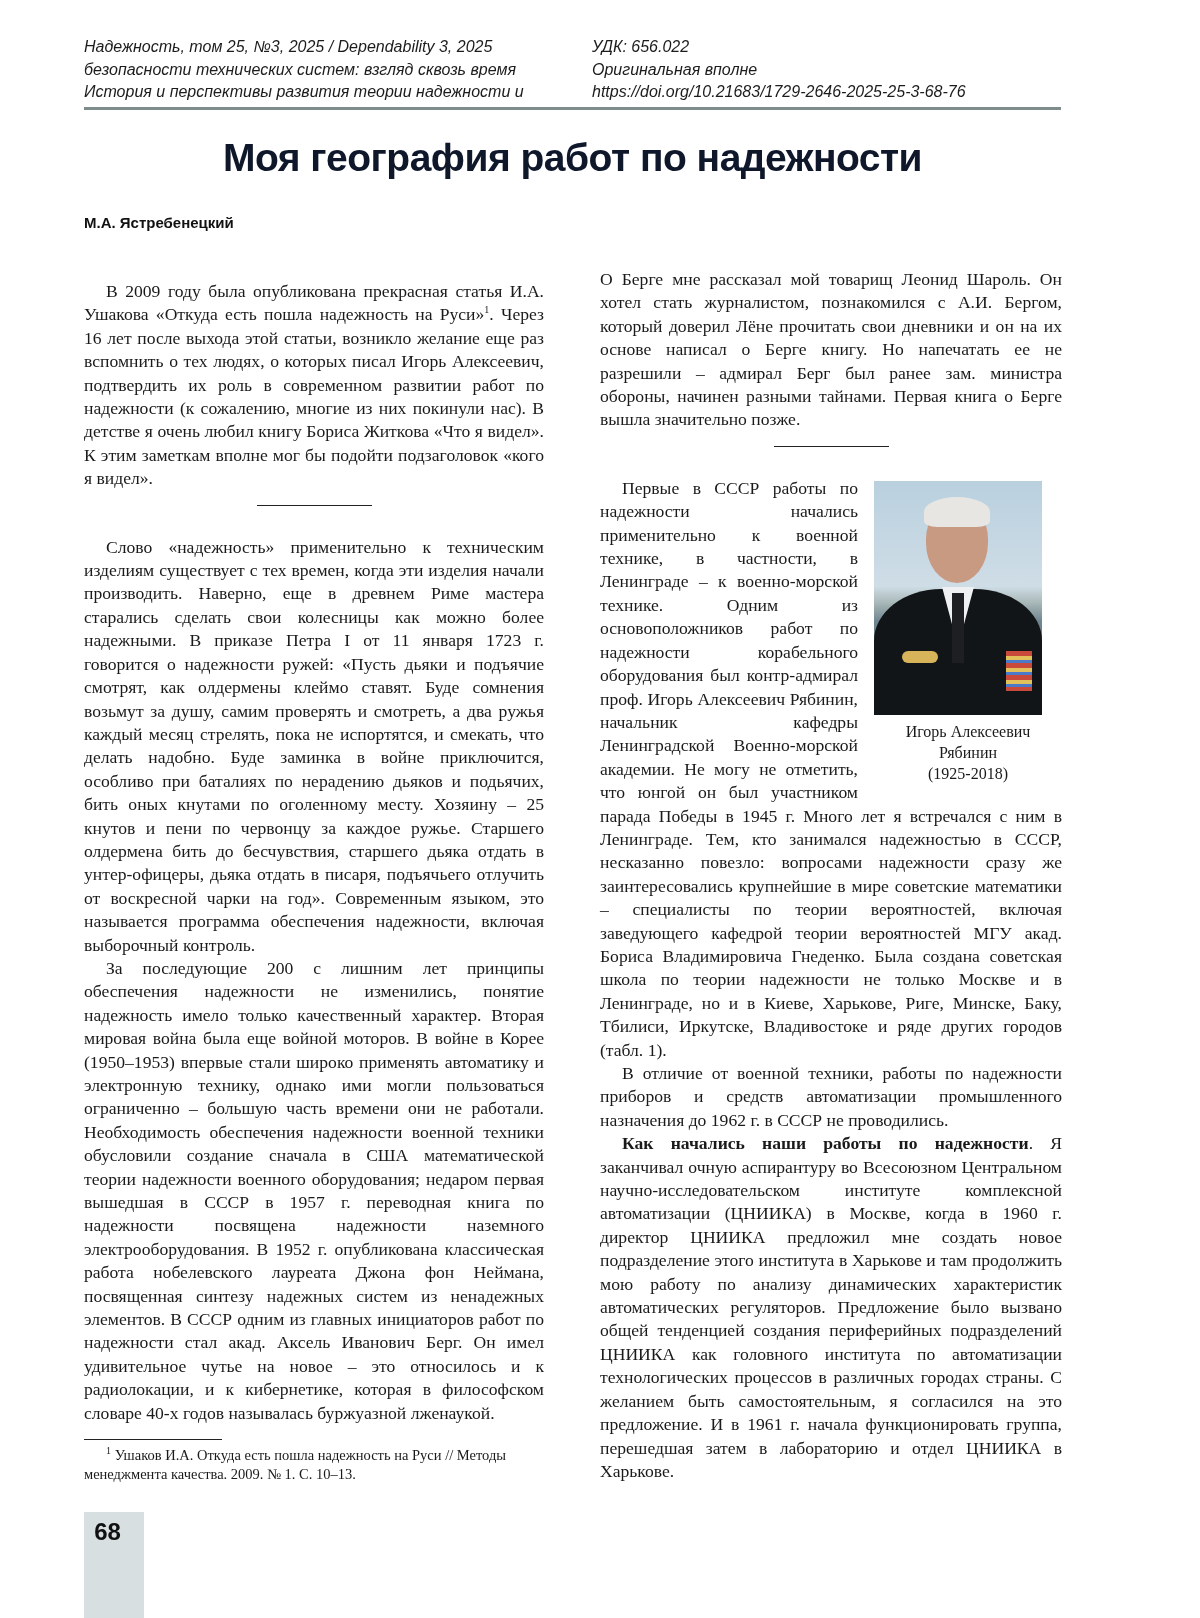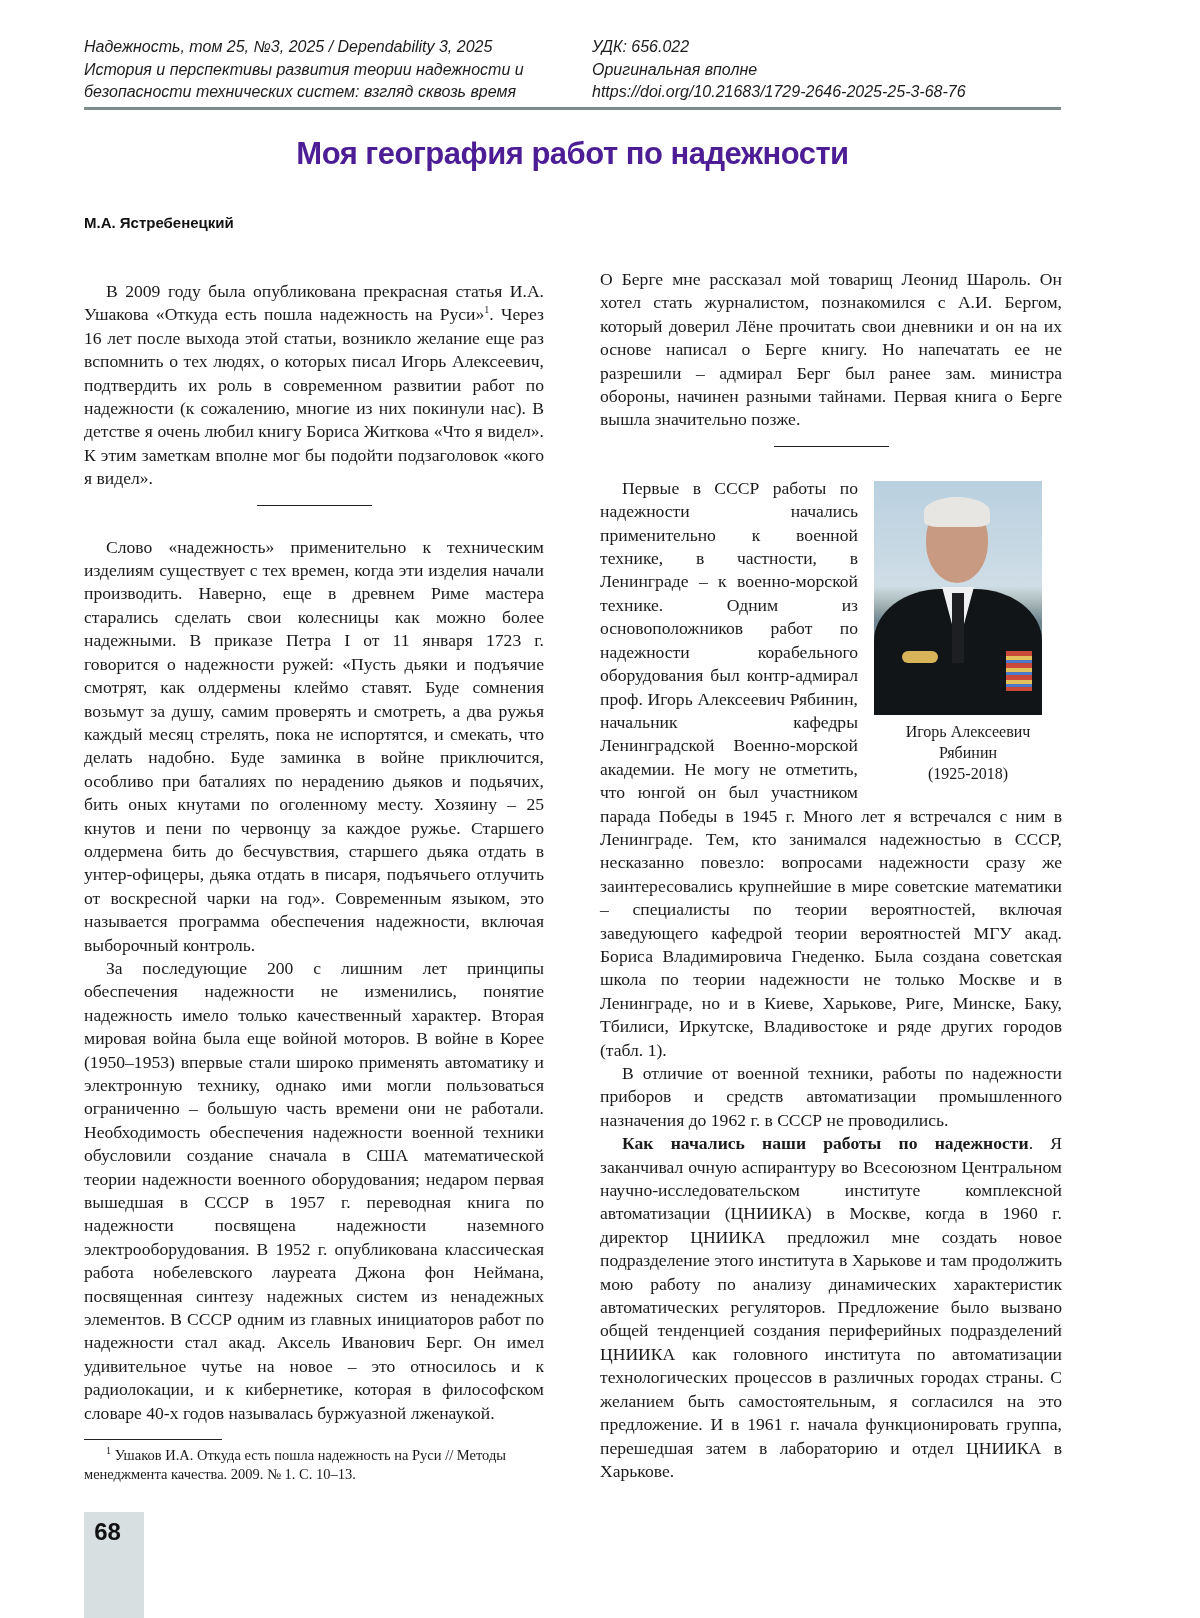--- a/index.html
+++ b/index.html
@@ -1,21 +1,21 @@
 <!DOCTYPE html>
 <html><head>
 <meta charset="utf-8">
 <style>
   html, body { margin: 0; padding: 0; background: #ffffff; }
   body { width: 1200px; height: 1618px; position: relative; overflow: hidden; color: #1a1a1a; }
   .hdr { position: absolute; top: 36px; font-family: "Liberation Sans", sans-serif; font-style: italic; font-size: 16px; line-height: 22.5px; color: #1c1c1c; }
   .hdr-left { left: 84px; width: 490px; }
   .hdr-right { left: 592px; width: 470px; }
   .hdr-rule { position: absolute; left: 84px; top: 107px; width: 977px; height: 3px; background: #7f8c8c; }
-  .title { position: absolute; top: 136px; left: 84px; width: 977px; text-align: center; font-family: "Liberation Sans", sans-serif; font-weight: bold; font-size: 31px; letter-spacing: -0.5px; color: #4c1d95; }
+  .title { position: absolute; top: 136px; left: 84px; width: 977px; text-align: center; font-family: "Liberation Sans", sans-serif; font-weight: bold; font-size: 39px; letter-spacing: -0.5px; color: #0f172a; }
   .author { position: absolute; top: 214px; left: 84px; font-family: "Liberation Sans", sans-serif; font-weight: bold; font-size: 15px; color: #111; }
   .col { position: absolute; font-family: "Liberation Serif", serif; font-size: 17.6px; line-height: 23.4px; text-align: justify; color: #1a1a1a; }
   .col p { margin: 0; text-indent: 22px; }
   .col p.noindent { text-indent: 0; }
   .col-left { left: 84px; top: 280px; width: 460px; }
   .col-right { left: 600px; top: 268px; width: 462px; }
   .sep { width: 115px; height: 1px; background: #222; margin: 14px auto 30px auto; }
   sup { font-size: 10px; line-height: 0; }
   .wrap-block { position: relative; }
   .photo-fig { float: right; width: 188px; margin: 0 0 4px 16px; text-align: center; }
@@ -32,22 +32,22 @@
   .footnote { font-family: "Liberation Serif", serif; font-size: 14.5px; line-height: 19px; text-align: left; }
   .footnote span.fn-text { padding-left: 0; }
   .page-box { position: absolute; left: 84px; top: 1512px; width: 60px; height: 106px; background: #d8dfe0; }
   .page-num { position: absolute; left: 84px; top: 1518px; width: 47px; text-align: center; font-family: "Liberation Sans", sans-serif; font-weight: bold; font-size: 24px; color: #111; }
 </style>
 </head>
 <body>
 
 <div class="hdr hdr-left">
   <div>Надежность, том 25, №3, 2025 / Dependability 3, 2025</div>
+  <div>безопасности технических систем: взгляд сквозь время</div>
   <div>История и перспективы развития теории надежности и</div>
-  <div>безопасности технических систем: взгляд сквозь время</div>
 </div>
 <div class="hdr hdr-right">
   <div>УДК: 656.022</div>
   <div>Оригинальная вполне</div>
   <div>https://doi.org/10.21683/1729-2646-2025-25-3-68-76</div>
 </div>
 <div class="hdr-rule"></div>
 
 <h1 class="title" style="margin:0">Моя география работ по надежности</h1>
 <div class="author">М.А. Ястребенецкий</div>

